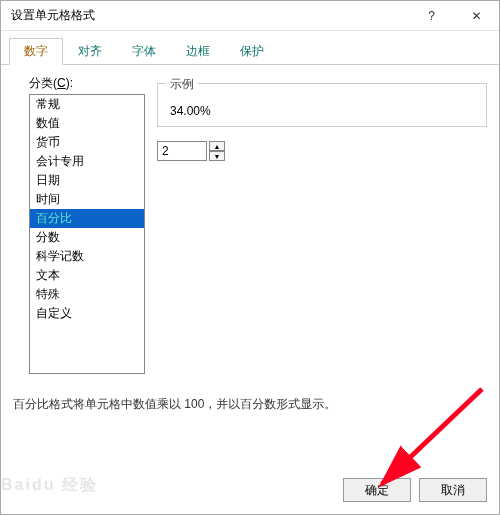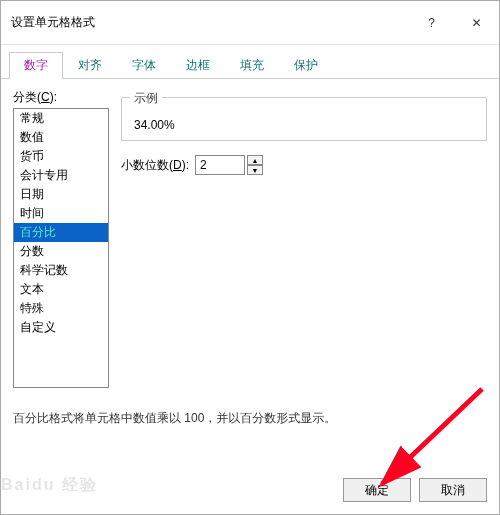--- a/index.html
+++ b/index.html
@@ -15,21 +15,21 @@
     .dialog {
       width: 500px;
       height: 515px;
       border: 1px solid #aaa;
       background: #fff;
       display: flex;
       flex-direction: column;
       position: relative;
     }
     .titlebar {
-      height: 44px;
+      height: 30px;
       display: flex;
       align-items: center;
       padding-left: 10px;
       border-bottom: 1px solid #e5e5e5;
     }
     .titlebar-title { flex: 1; }
     .titlebar-btn {
       width: 45px;
       height: 30px;
       display: flex;
@@ -48,30 +48,30 @@
       padding: 4px 14px;
       border: 1px solid transparent;
       position: relative;
       top: 1px;
       color: #0f766e;
     }
     .tab.active {
       border: 1px solid #ccc;
       border-bottom: 1px solid #fff;
       background: #fff;
-      color: #a21caf;
+      color: #a16207;
     }
     .content {
       flex: 1;
       padding: 10px 12px 6px 12px;
       display: flex;
       flex-direction: column;
     }
     .main-row { display: flex; }
-    .category-col { width: 96px; }
+    .category-col { width: 116px; margin-left: 16px; }
     .category-label { margin-bottom: 2px; }
     .category-label u { text-decoration: underline; }
     .category-list {
       border: 1px solid #888;
       height: 280px;
       overflow-y: auto;
       background: #fff;
     }
     .category-item {
       padding: 1px 6px;
@@ -182,21 +182,20 @@
     <span class="titlebar-title">设置单元格格式</span>
     <div class="titlebar-btn">?</div>
     <div class="titlebar-btn">✕</div>
   </div>
 
   <div class="tabs">
     <div class="tab active">数字</div>
     <div class="tab">对齐</div>
     <div class="tab">字体</div>
     <div class="tab">边框</div>
-    <div class="tab">填充</div>
     <div class="tab">保护</div>
   </div>
 
   <div class="content">
     <div class="main-row">
 
       <div class="category-col">
         <div class="category-label">
           <span>分类(</span><u>C</u><span>):</span>
         </div>
@@ -216,23 +215,20 @@
         </div>
       </div>
 
       <div class="right-col">
         <div class="sample-group">
           <div class="legend">示例</div>
           <div class="sample-value">34.00%</div>
         </div>
 
         <div class="decimal-row">
-          <span class="decimal-label">
-            <span>小数位数(</span><u>D</u><span>):</span>
-          </span>
           <div class="spinner">
             <input type="text" value="2" style="">
             <div class="spinner-btns">
               <div class="spinner-btn">▲</div>
               <div class="spinner-btn">▼</div>
             </div>
           </div>
         </div>
       </div>
 

